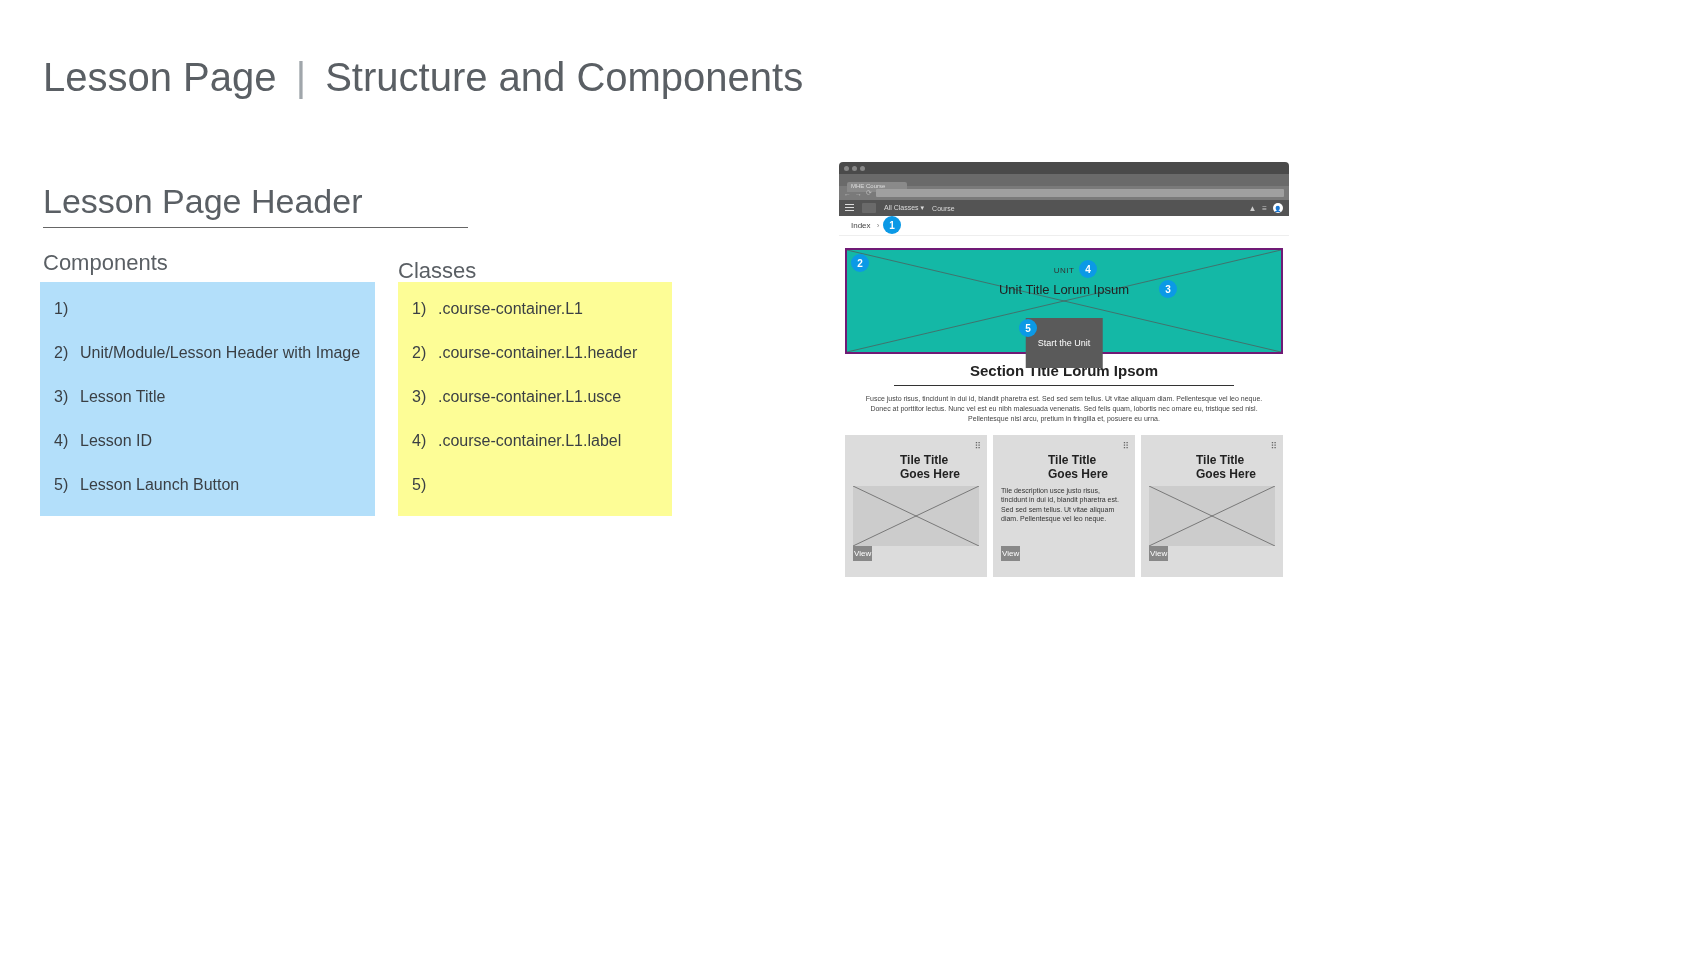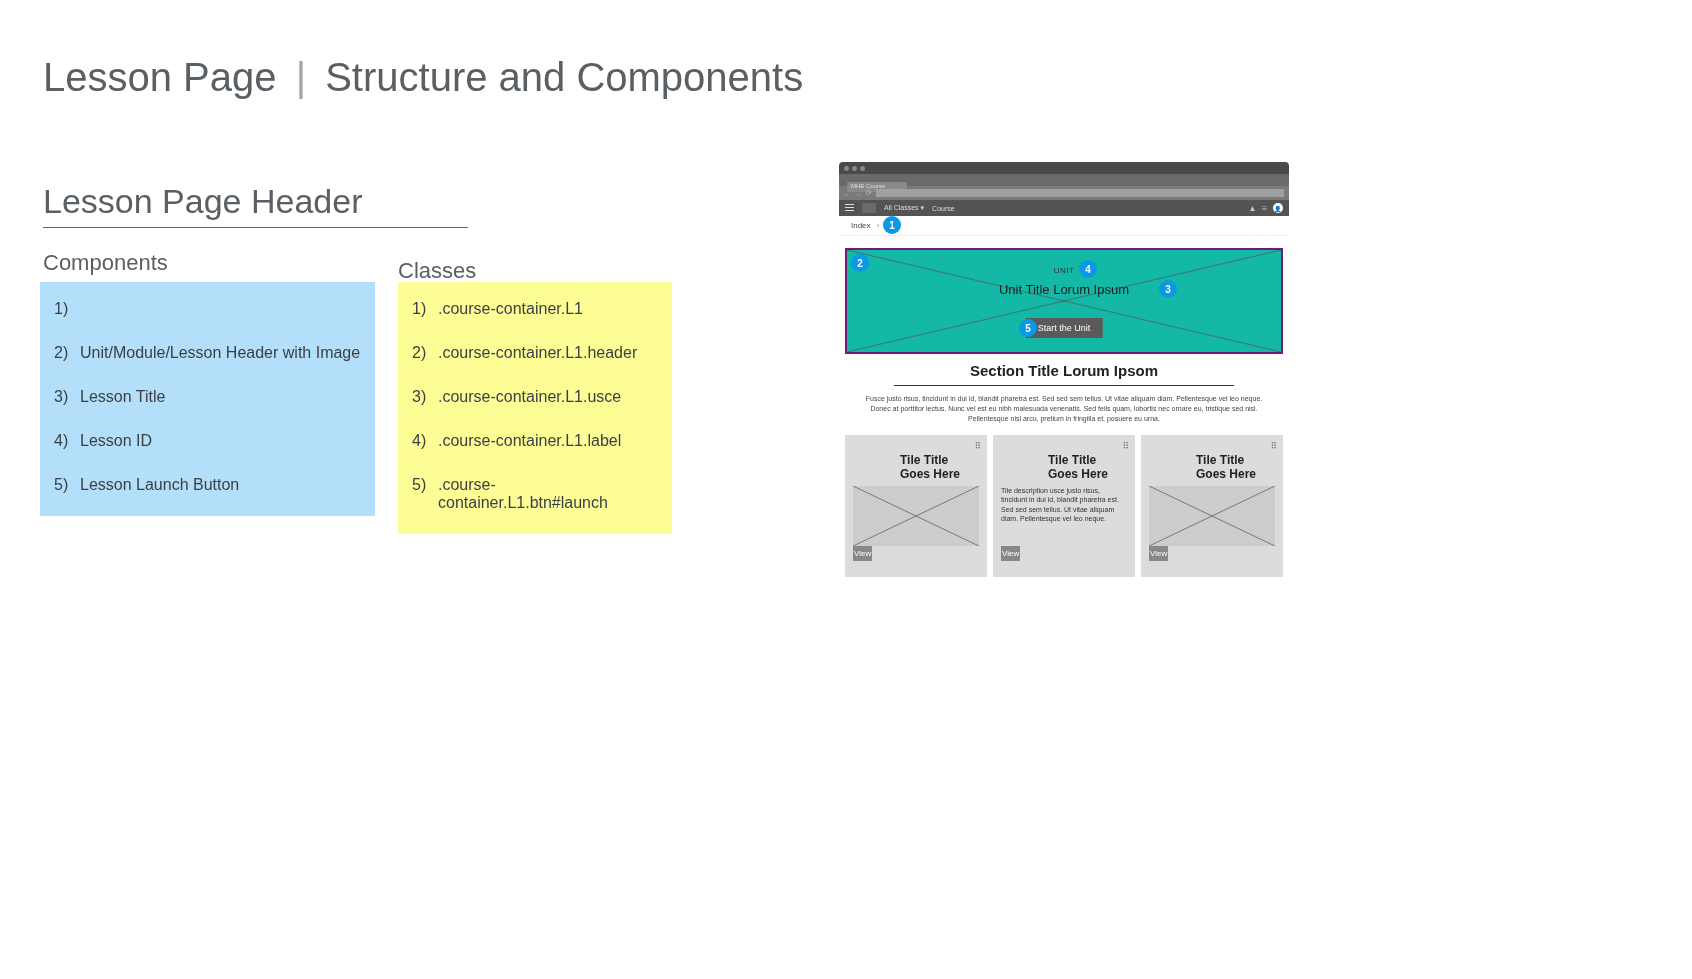--- a/index.html
+++ b/index.html
@@ -41,21 +41,21 @@
     .avatar-circle { width: 10px; height: 10px; background: #fff; border-radius: 50%; display: flex; align-items: center; justify-content: center; font-size: 6px; color: #555; }
     
     .breadcrumb-row { background: #fff; padding: 5px 12px; font-size: 8px; color: #444; position: relative; border-bottom: 1px solid #eee; }
     .breadcrumb-row .bc-sep { color: #888; margin: 0 4px; }
     .breadcrumb-row .bc-underline { text-decoration: underline; }
     
     .hero { position: relative; margin: 12px 6px 8px 6px; background: #14b8a6; height: 106px; border: 2px solid #701a75; }
     .hero svg.x { position: absolute; inset: 0; width: 100%; height: 100%; }
     .hero-label { position: absolute; top: 16px; width: 100%; text-align: center; font-size: 8px; color: #333; letter-spacing: 0.5px; }
     .hero-title { position: absolute; top: 32px; width: 100%; text-align: center; font-size: 13px; color: #222; font-weight: 400; }
-    .hero-btn { position: absolute; top: 68px; left: 50%; transform: translateX(-50%); background: #5a5a5a; color: #fff; font-size: 9px; padding: 5px 12px; border: none; }
+    .hero-btn { position: absolute; top: 68px; left: 50%; transform: translateX(-50%); background: #5a5a5a; color: #fff; font-size: 9px; padding: 20px 12px; border: none; }
     
     .section-block { padding: 0 24px 12px 24px; text-align: center; }
     .section-block .st { font-size: 15px; color: #222; font-weight: 600; margin-bottom: 6px; }
     .section-block hr { border: none; border-top: 1px solid #333; margin: 0 auto 8px auto; width: 340px; }
     .section-block .body { font-size: 7px; color: #444; line-height: 1.4; }
     
     .tiles { display: flex; gap: 6px; padding: 0 6px 4px 6px; }
     .tile { flex: 1; background: #dcdcdc; padding: 8px 8px 8px 8px; position: relative; min-height: 142px; }
     .tile-menu { position: absolute; right: 6px; top: 6px; color: #666; font-size: 9px; }
     .tile-title { font-size: 12px; font-weight: 700; color: #222; margin-bottom: 5px; margin-top: 10px; margin-left: 47px; }
@@ -115,21 +115,20 @@
   <div class="list-row">
       <span class="list-num">3)</span>
       <span class="list-text">.course-container.L1.usce</span>
     </div>
   <div class="list-row">
       <span class="list-num">4)</span>
       <span class="list-text">.course-container.L1.label</span>
     </div>
   <div class="list-row">
       <span class="list-num">5)</span>
-      <span class="list-text">.course-container.L1.btn#launch</span>
     </div>
 </div>
 
 <div class="mockup">
   <div class="mac-bar">
     <div class="mac-dot"></div>
     <div class="mac-dot"></div>
     <div class="mac-dot"></div>
   </div>
   <div class="tab-row">

